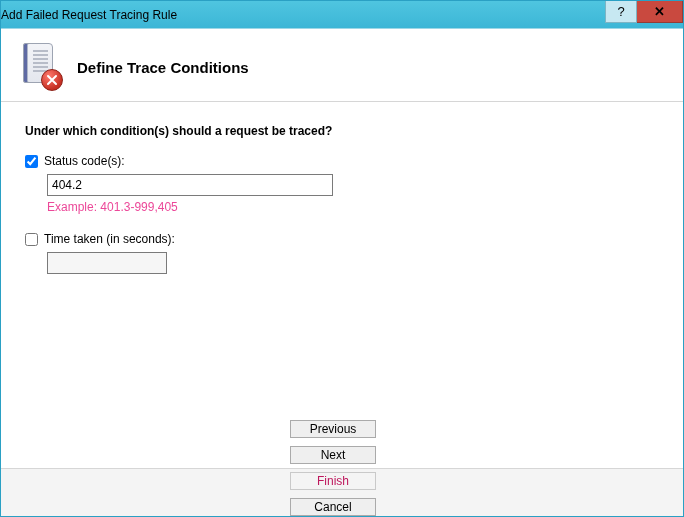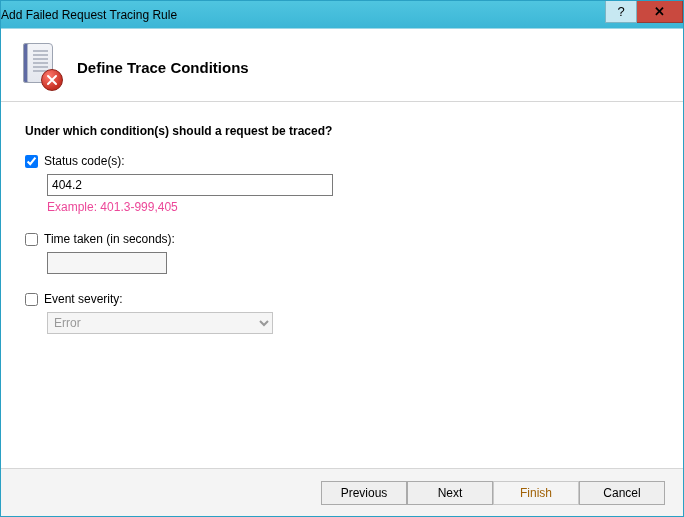--- a/index.html
+++ b/index.html
@@ -160,34 +160,36 @@
     background:#f1f1f1;
     color:#6e6e6e;
   }
   .footer {
     height: 48px;
     border-top: 1px solid #d6d6d6;
     background:#f4f4f4;
     display: flex;
     align-items: center;
     justify-content: flex-end;
+    gap: 8px;
     padding-right: 18px;
+    flex-direction: column;
   }
   .btn {
     width: 86px;
     height: 24px;
     background:#efefef;
     border:1px solid #aaa;
     font-family:inherit;
     font-size:12px;
     cursor: default;
     display:flex;align-items:center;justify-content:center;
   }
   .btn[disabled]{
-    color:#a16207;
+    color:#be185d;
     border-color:#c9c9c9;
     background:#f4f4f4;
   }
 </style>
 </head>
 <body>
 
 <div class="window">
 
   <div class="titlebar">
@@ -229,31 +231,20 @@
     <div class="block">
       <div class="opt-row">
         <input type="checkbox" style="">
         <span>Time taken (in seconds):</span>
       </div>
       <div class="indent">
         <input type="text" class="text-input" disabled="" style="width: 120px;" value="">
       </div>
     </div>
 
-    <div class="block">
-      <div class="opt-row">
-        <input type="checkbox" style="">
-        <span>Event severity:</span>
-      </div>
-      <div class="indent">
-        <select class="combo" disabled="">
-          <option>Error</option>
-        </select>
-      </div>
-    </div>
   </div>
 
   <div class="footer">
     <button class="btn">Previous</button>
     <button class="btn">Next</button>
     <button class="btn" disabled="">Finish</button>
     <button class="btn">Cancel</button>
   </div>
 
 </div>

